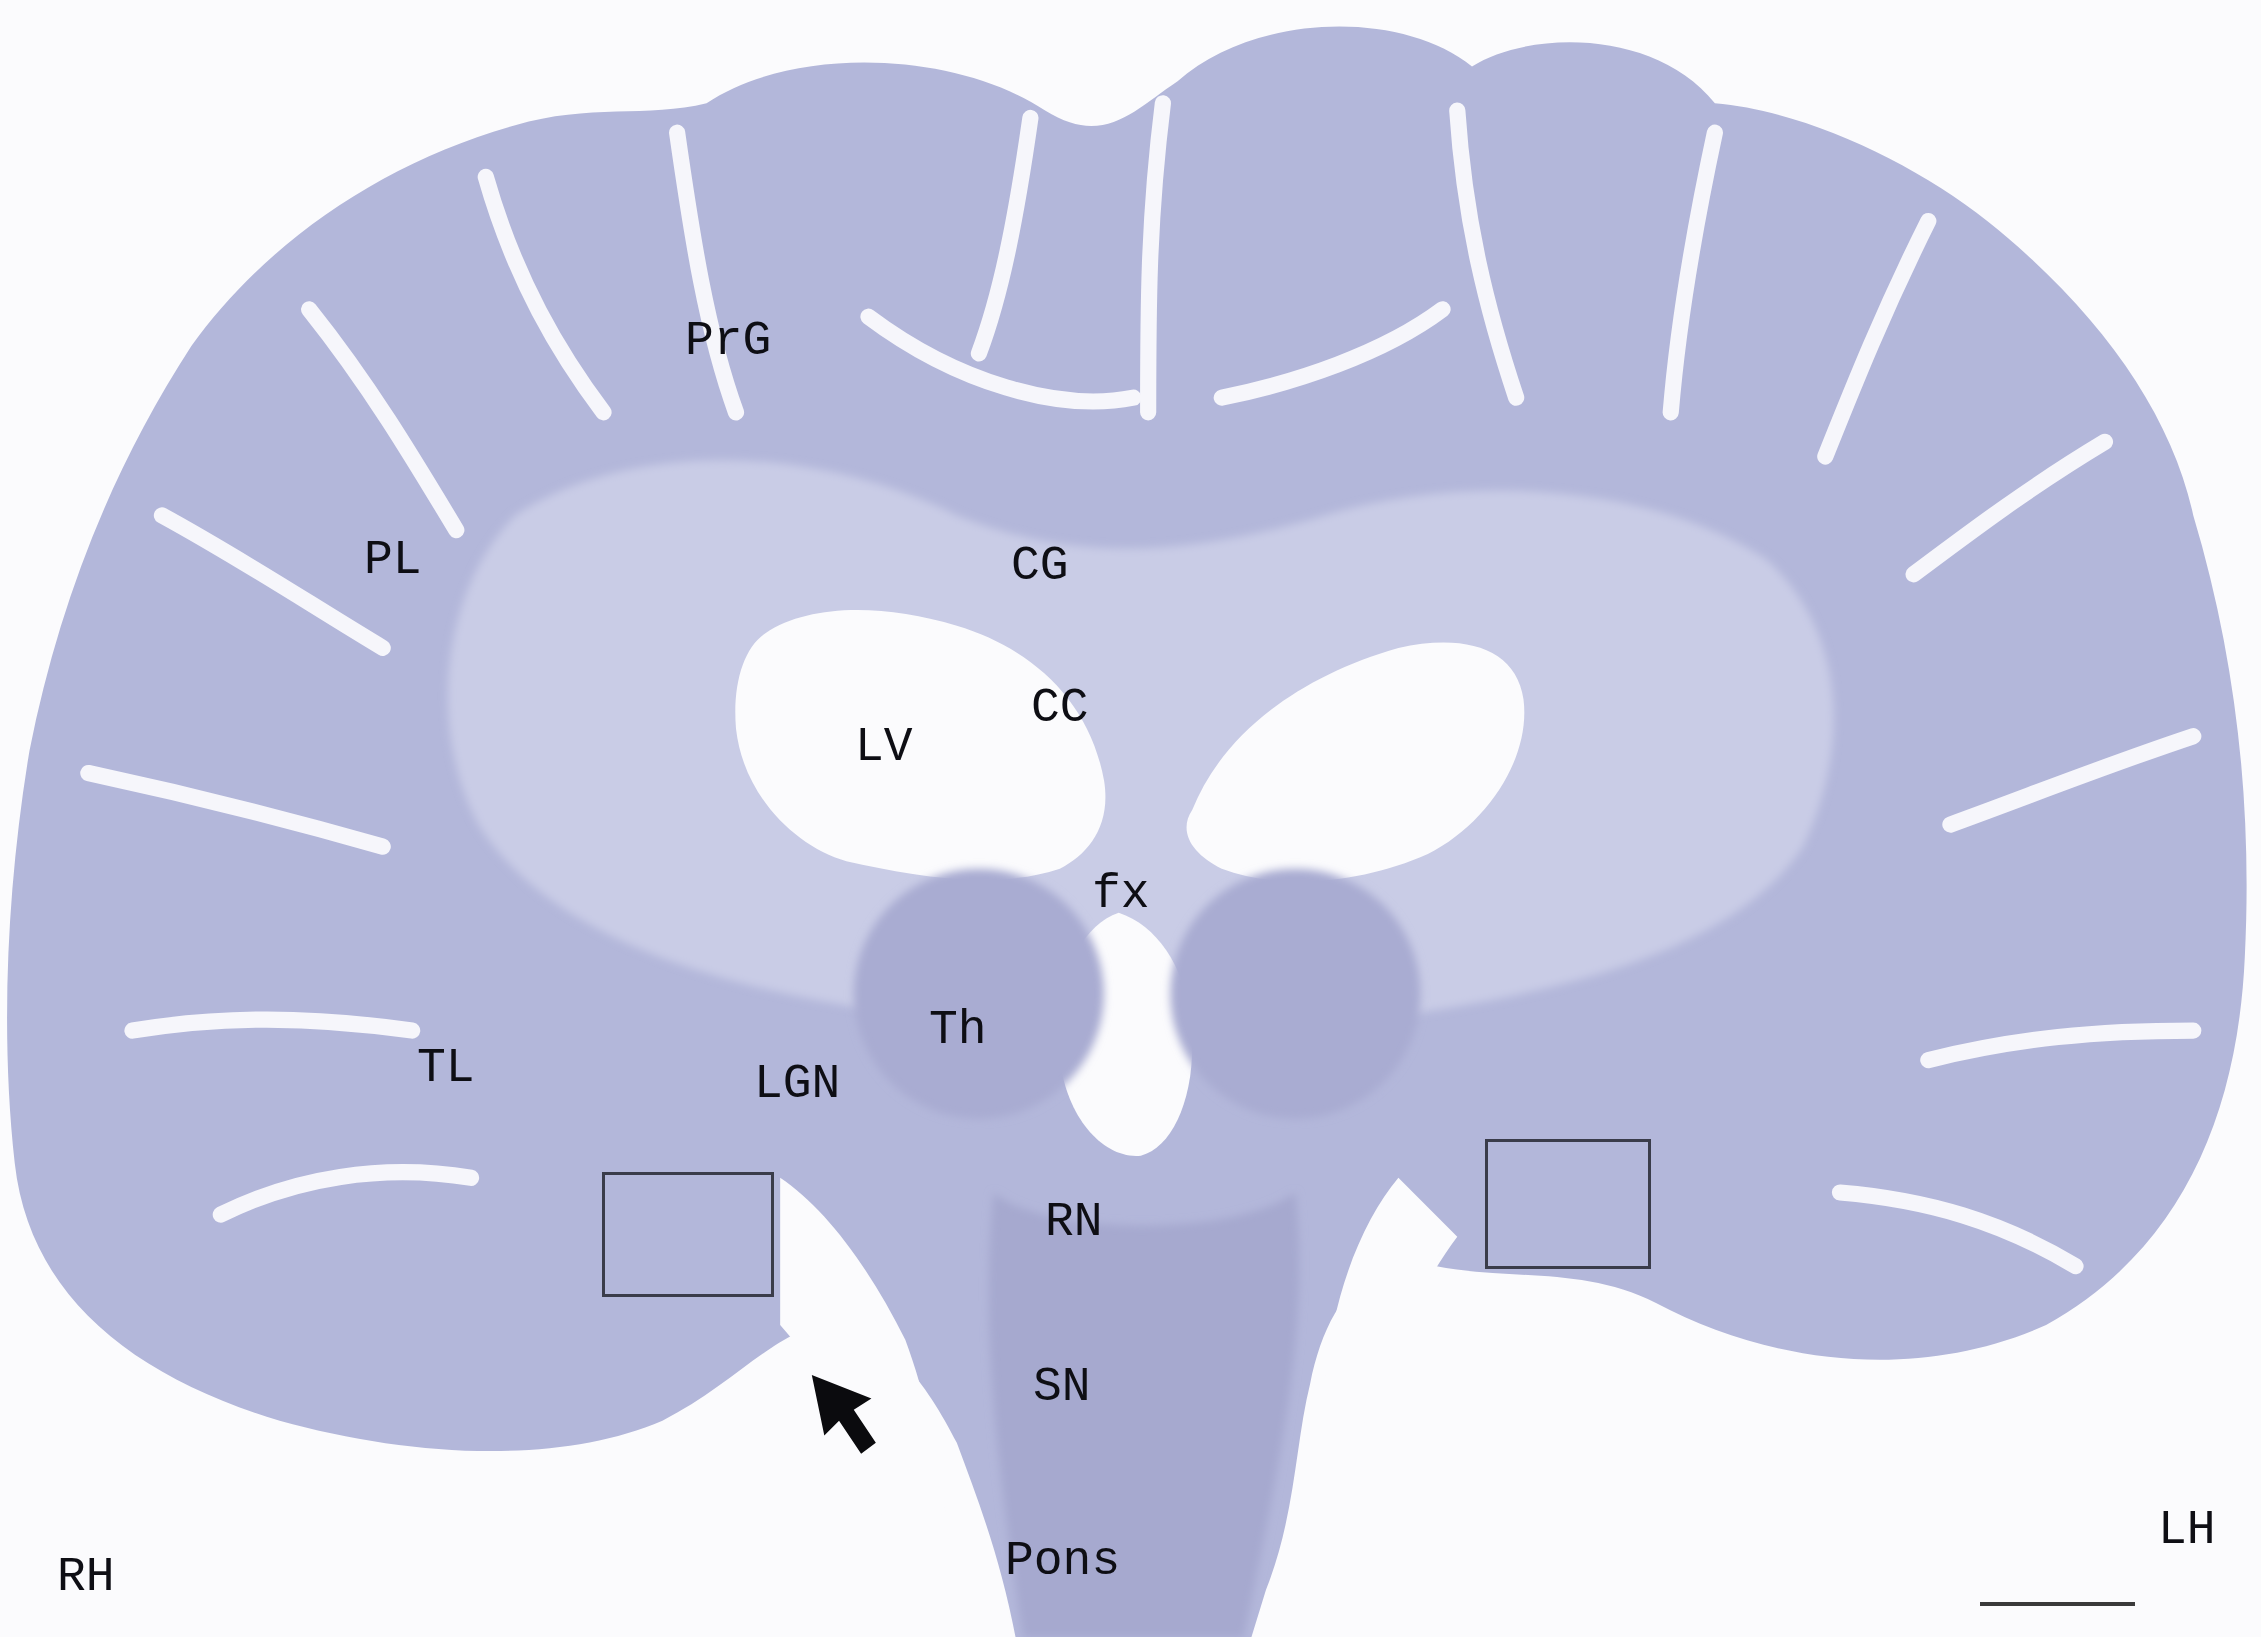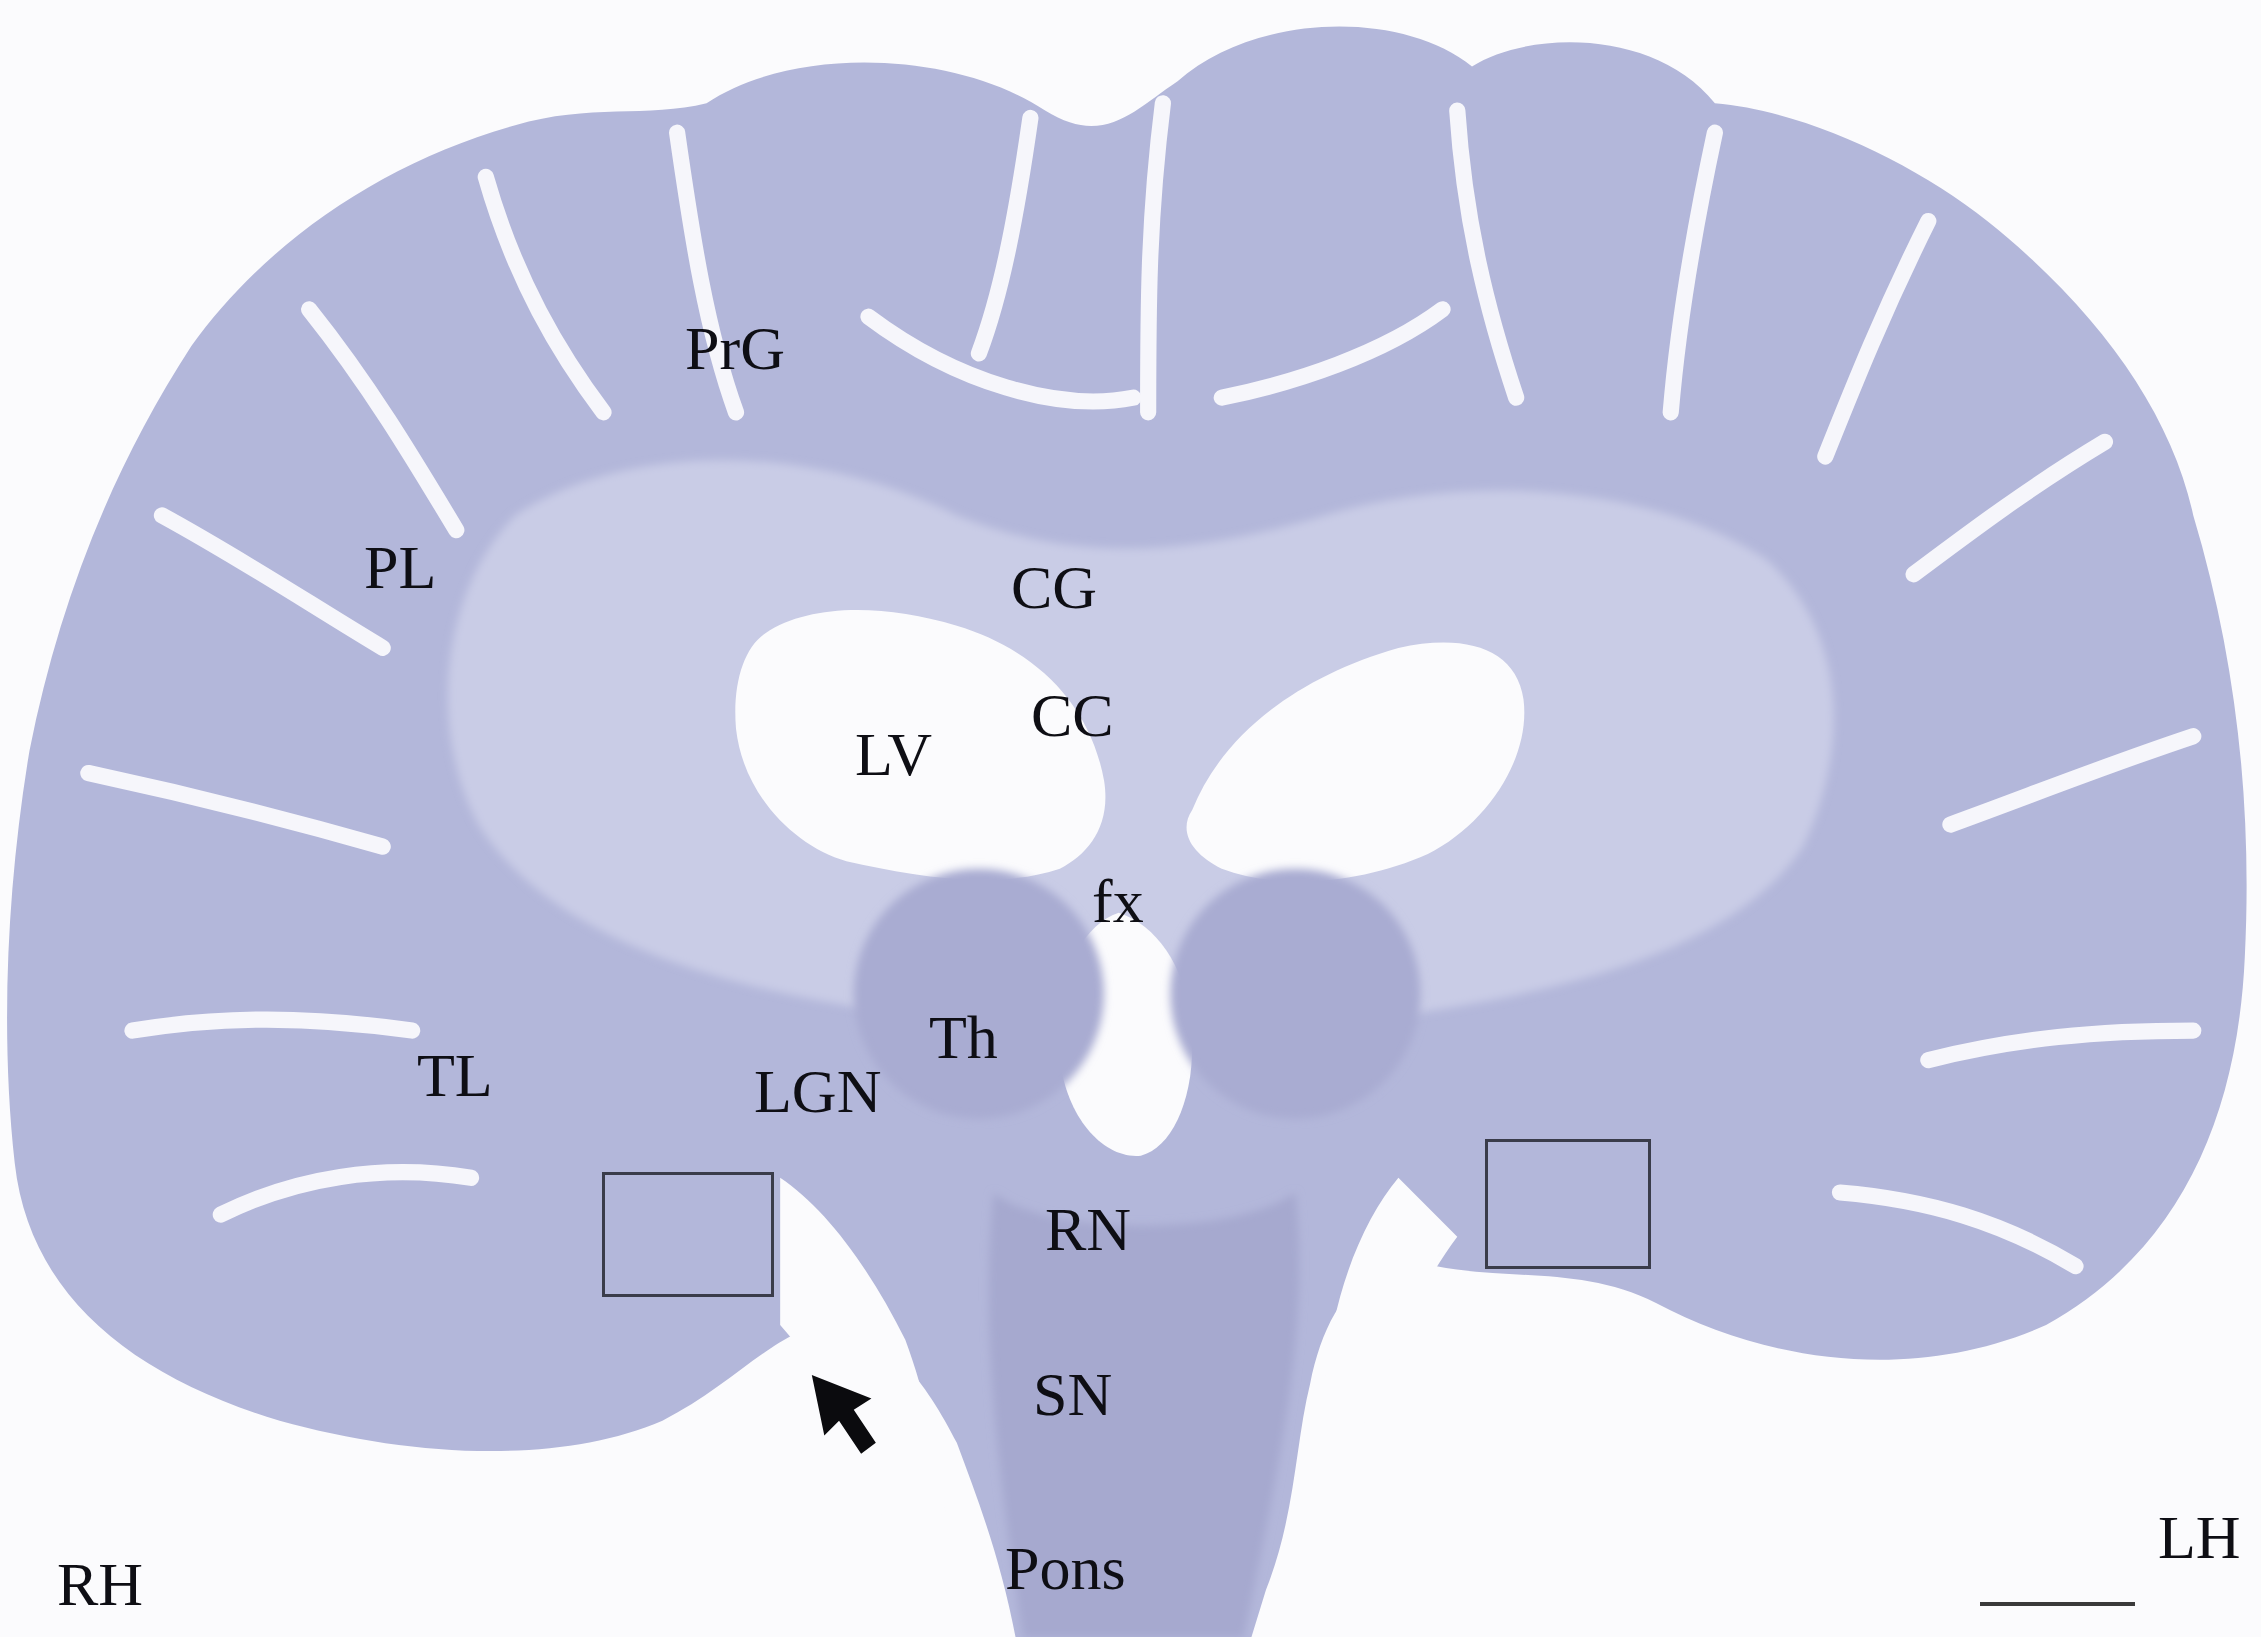--- a/index.html
+++ b/index.html
@@ -1,18 +1,18 @@
 <!DOCTYPE html>
 <html style="font-size:11.8px"><head>
 <meta charset="utf-8">
 <style>
   html,body{margin:0;padding:0;background:#fbfbfd;}
   .canvas{position:relative;width:2261px;height:1638px;overflow:hidden;background:#fbfbfd;}
   svg.tissue{position:absolute;left:0;top:0;}
-  .lbl{position:absolute;font-family:Liberation Serif, serif;font-size:62px;color:#0e0e14;line-height:1;white-space:nowrap;}
+  .lbl{position:absolute;font-family:Liberation Mono, monospace;font-size:48px;color:#0e0e14;line-height:1;white-space:nowrap;}
   .box{position:absolute;border:3.7px solid #3a3c4a;box-sizing:border-box;}
   .scalebar{position:absolute;height:3.7px;background:#3a3a3a;}
 </style>
 </head>
 <body>
 
 <div class="canvas">
   <svg class="tissue" width="2261" height="1638" viewBox="0 0 3072 2225">
     <defs>
       <filter id="soft">
@@ -87,21 +87,21 @@
 
     <path fill="#0b0b0e" d="
       M 1103 1868 L 1184 1900 L 1160 1915 L 1190 1960 L 1170 1975 L 1140 1930 L 1120 1950 Z"></path>
   </svg>
 
   <div class="box" style="left:602px;top:1172px;width:172px;height:125px;"></div>
   <div class="box" style="left:1485px;top:1139px;width:166px;height:130px;"></div>
 
   <div class="lbl" style="left:685px;top:317px;">PrG</div>
   <div class="lbl" style="left:364px;top:536px;">PL</div>
-  <div class="lbl" style="left:1011px;top:556px;">CG</div>
+  <div class="lbl" style="left:1011px;top:542px;">CG</div>
   <div class="lbl" style="left:855px;top:723px;text-align:right;">LV</div>
   <div class="lbl" style="left:1031px;top:684px;">CC</div>
   <div class="lbl" style="left:1067px;top:870px;margin-left:25px;">fx</div>
   <div class="lbl" style="left:929px;top:1006px;">Th</div>
   <div class="lbl" style="left:417px;top:1044px;">TL</div>
   <div class="lbl" style="left:754px;top:1060px;">LGN</div>
   <div class="lbl" style="left:1045px;top:1198px;">RN</div>
   <div class="lbl" style="left:1033px;top:1363px;">SN</div>
   <div class="lbl" style="left:1005px;top:1537px;">Pons</div>
 

